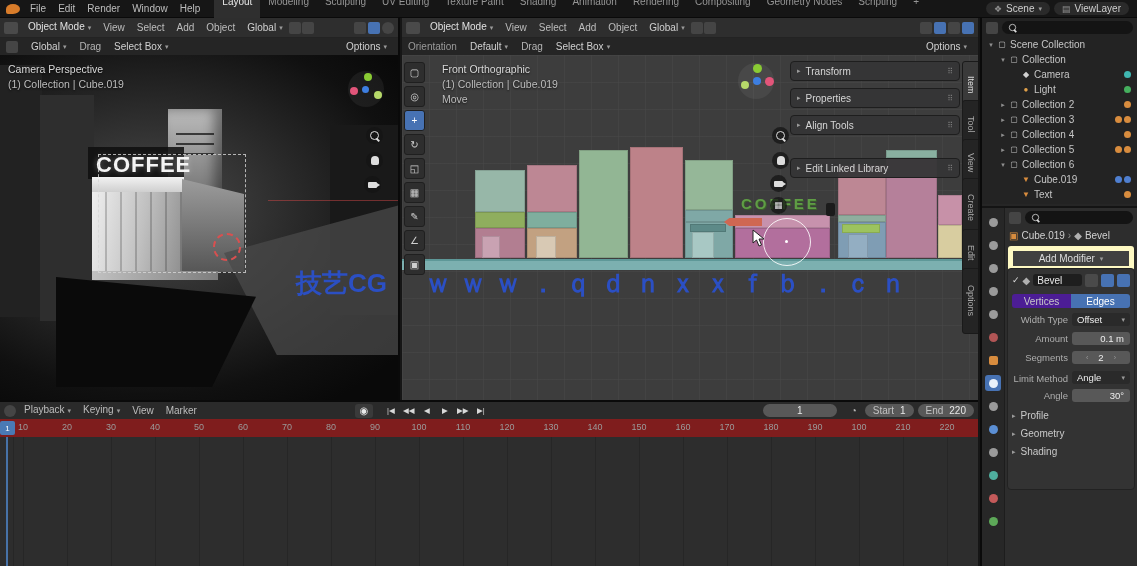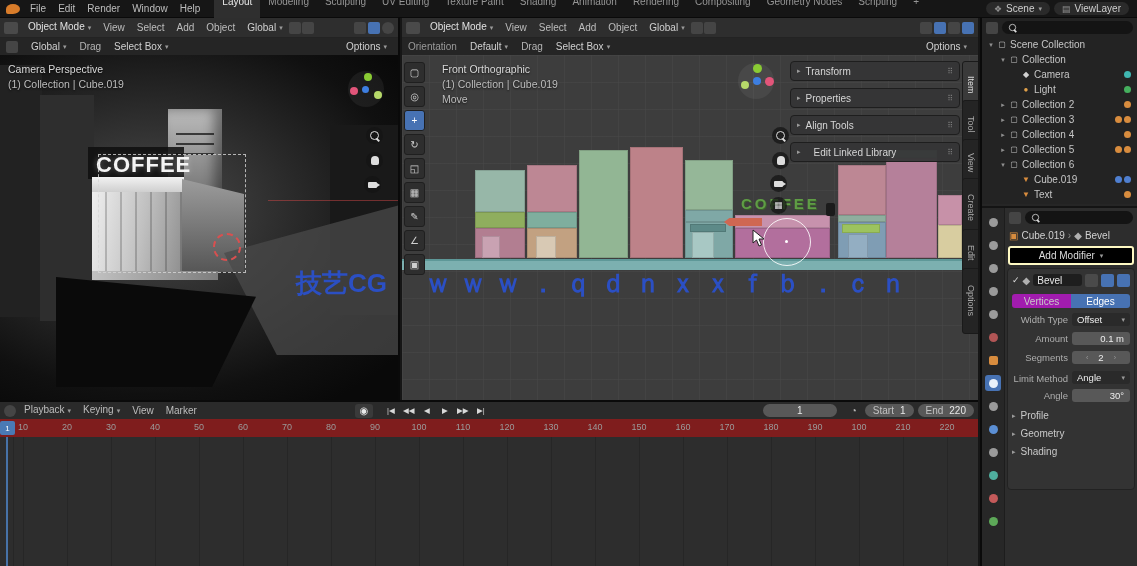--- a/index.html
+++ b/index.html
@@ -92,28 +92,28 @@
   .o-badges{margin-left:auto;display:flex;gap:2px}
   .o-badge{width:7px;height:7px;border-radius:50%}
   #props{position:absolute;left:0;top:188px;right:0;bottom:0;background:#2d2d2d;border-top:2px solid #141414}
   #prop-tabs{position:absolute;left:0;top:0;width:22px;bottom:0;background:#272727;border-right:1px solid #1d1d1d}
   .ptab{position:absolute;left:3px;width:16px;height:16px;border-radius:3px;display:flex;align-items:center;justify-content:center}
   .ptab .dot{width:9px;height:9px;border-radius:50%}
   .ptab .sq{width:9px;height:9px;border-radius:2px}
   .ptab.active{background:#4772b3}
   #prop-body{position:absolute;left:23px;right:0;top:0;bottom:0}
   .crumb{display:flex;align-items:center;gap:3px;padding:3px 4px;color:#d0d0d0;white-space:nowrap;overflow:hidden}
-  .btn-wide{height:15px;background:#000000;border:2px solid #fef9c3;border-radius:3px;display:flex;align-items:center;justify-content:center;color:#dcdcdc;margin:2px 3px 2px 3px}
+  .btn-wide{height:15px;background:#404040;border:5px solid #fef9c3;border-radius:3px;display:flex;align-items:center;justify-content:center;color:#dcdcdc;margin:2px 3px 2px 3px}
   #mod-box{position:absolute;left:2px;right:2px;top:60px;height:222px;background:#333333;border:1px solid #222;border-radius:4px;padding:3px 4px;box-sizing:border-box}
   .mod-hdr{display:flex;align-items:center;gap:3px;height:16px}
   .namefield{flex:1;height:12px;background:#1e1e1e;border-radius:3px;color:#e6e6e6;display:flex;align-items:center;padding:0 4px}
   .tgl{width:13px;height:13px;border-radius:2px;background:#4a4a4a}
   .tgl.on{background:#4772b3}
   .seg{display:flex;height:14px;margin:6px 0 2px 0;border-radius:3px;overflow:hidden}
-  .seg div{flex:1;display:flex;align-items:center;justify-content:center;background:#a21caf;color:#c9c9c9}
+  .seg div{flex:1;display:flex;align-items:center;justify-content:center;background:#4c1d95;color:#c9c9c9}
   .seg div.active{background:#4772b3;color:#fff}
   .frow{display:flex;align-items:center;height:15px;margin-top:4px;gap:4px}
   .flabel{width:56px;text-align:right;color:#aeaeae;white-space:nowrap;font-size:9.5px}
   .fval{flex:1;height:13px;border-radius:3px;display:flex;align-items:center;color:#eee;font-size:9.5px}
   .fval.dropdown{background:#2a2a2a;padding:0 5px;justify-content:space-between}
   .fval.number{background:#585858;padding:0 6px;justify-content:flex-end}
   .fval.stepper{background:#585858;padding:0 5px;justify-content:center;gap:10px}
   .collapsed-row{display:flex;align-items:center;gap:5px;color:#c9c9c9;margin-top:7px}
 
   
@@ -399,21 +399,21 @@
         <div class="npanel-row" style="top: 33px;">
           <span class="caret" style="margin-right: 5px;">▸</span>
           <span>Properties</span>
           <span class="grip">⠿</span>
         </div>
         <div class="npanel-row" style="top: 60px;">
           <span class="caret" style="margin-right: 5px;">▸</span>
           <span>Align Tools</span>
           <span class="grip">⠿</span>
         </div>
-        <div class="npanel-row" style="top: 87px; gap: 8px;">
+        <div class="npanel-row" style="top: 103px;">
           <span class="caret" style="margin-right: 5px;">▸</span>
           <span>Edit Linked Library</span>
           <span class="grip">⠿</span>
         </div>
       </div>
     <div id="side-tabs">
         <div class="side-tab active" style="top: 6px; height: 36px;">Item</div>
         <div class="side-tab" style="top: 45px; height: 36px;">Tool</div>
         <div class="side-tab" style="top: 84px; height: 36px;">View</div>
         <div class="side-tab" style="top: 123px; height: 48px;">Create</div>

